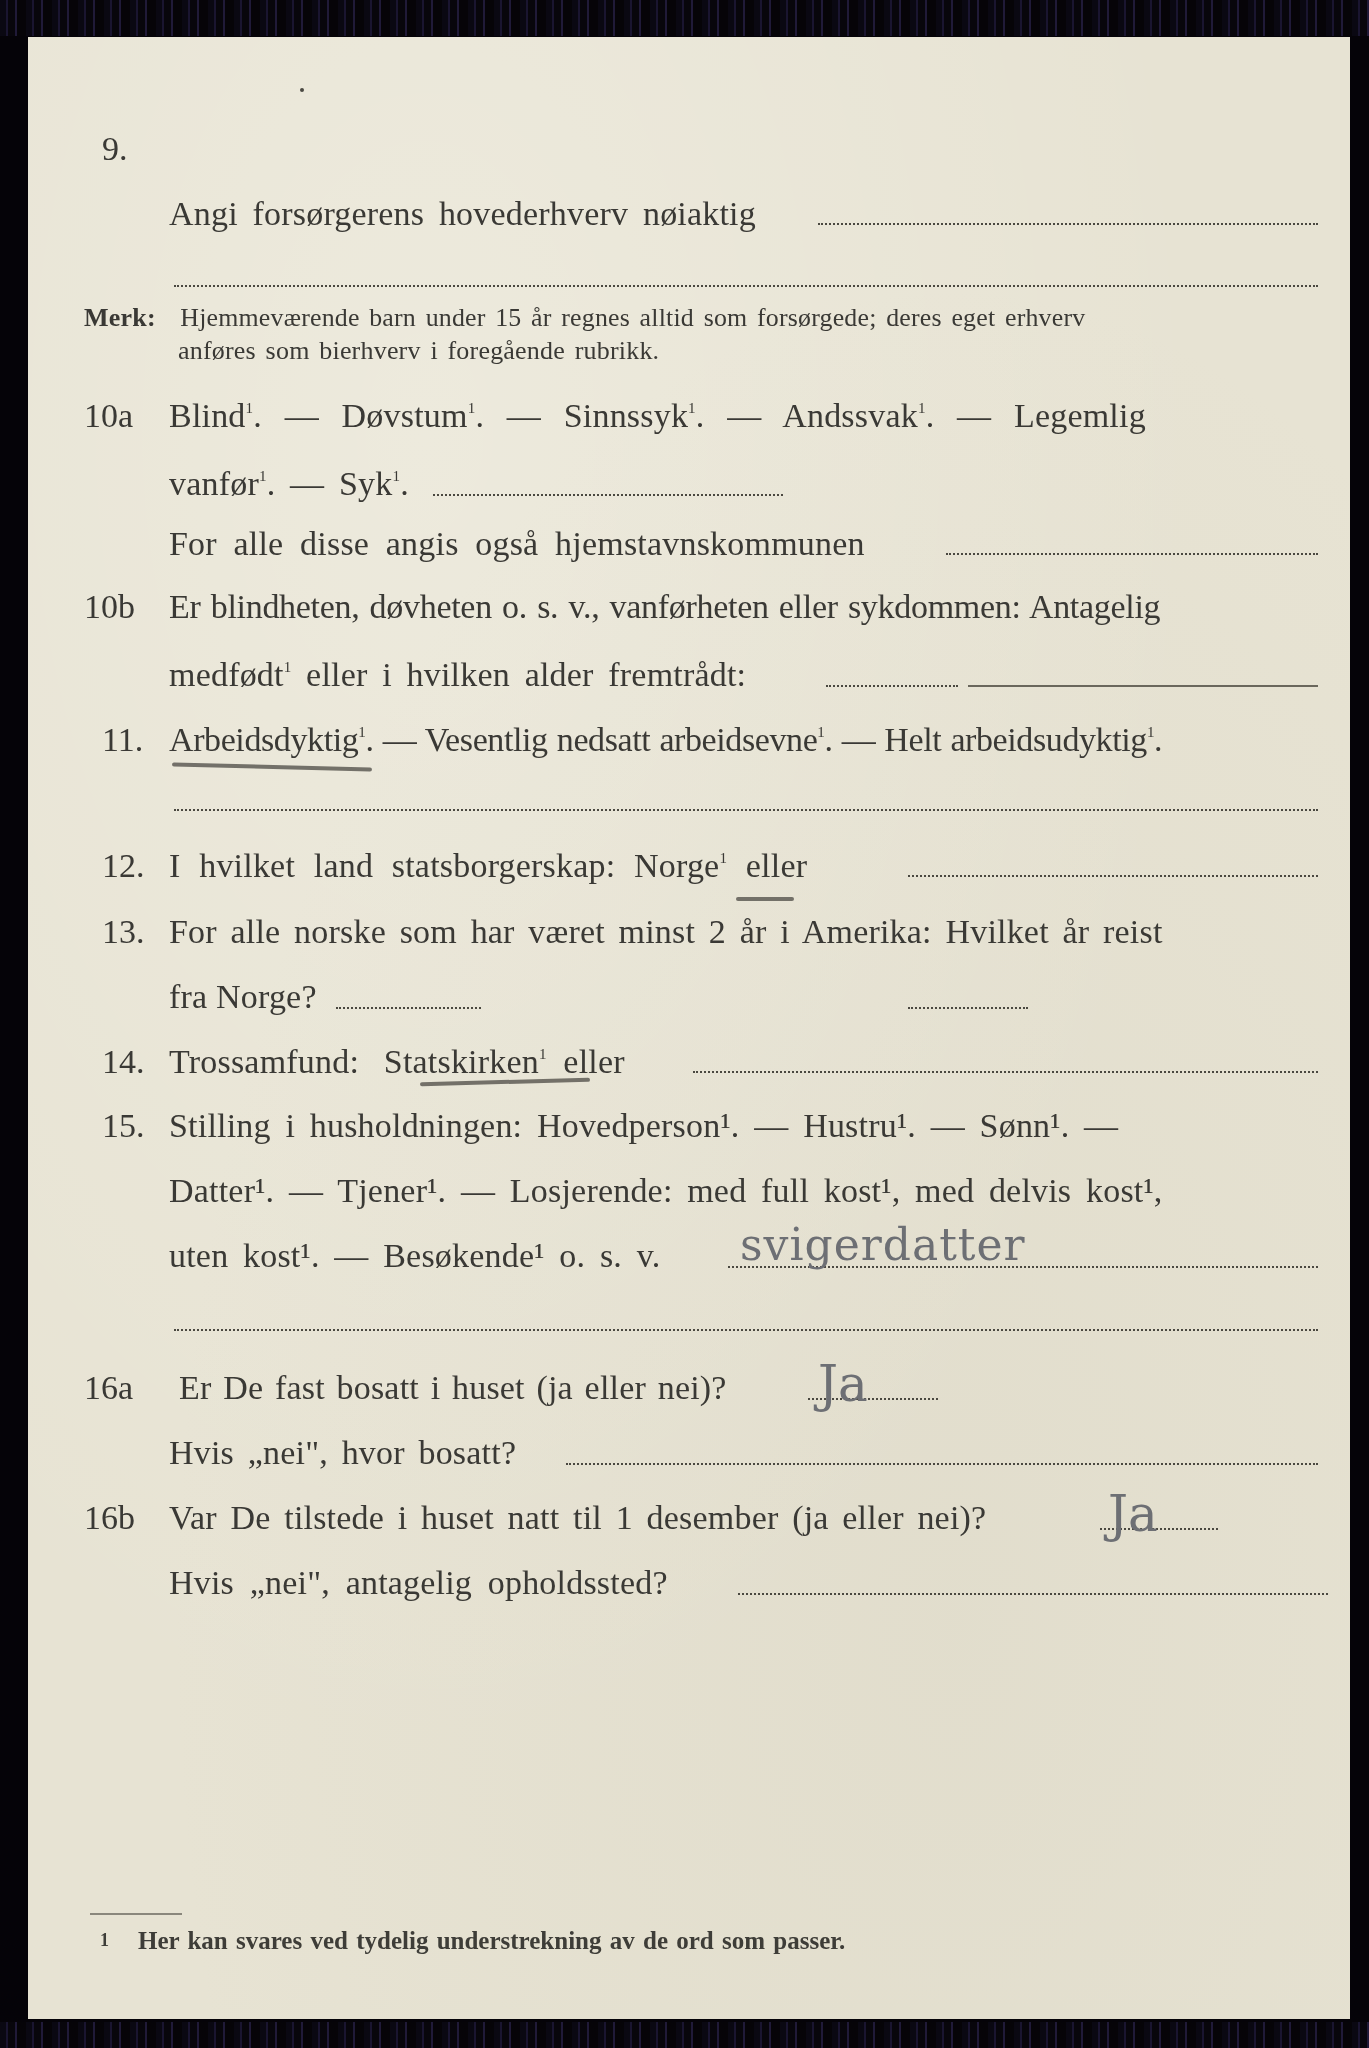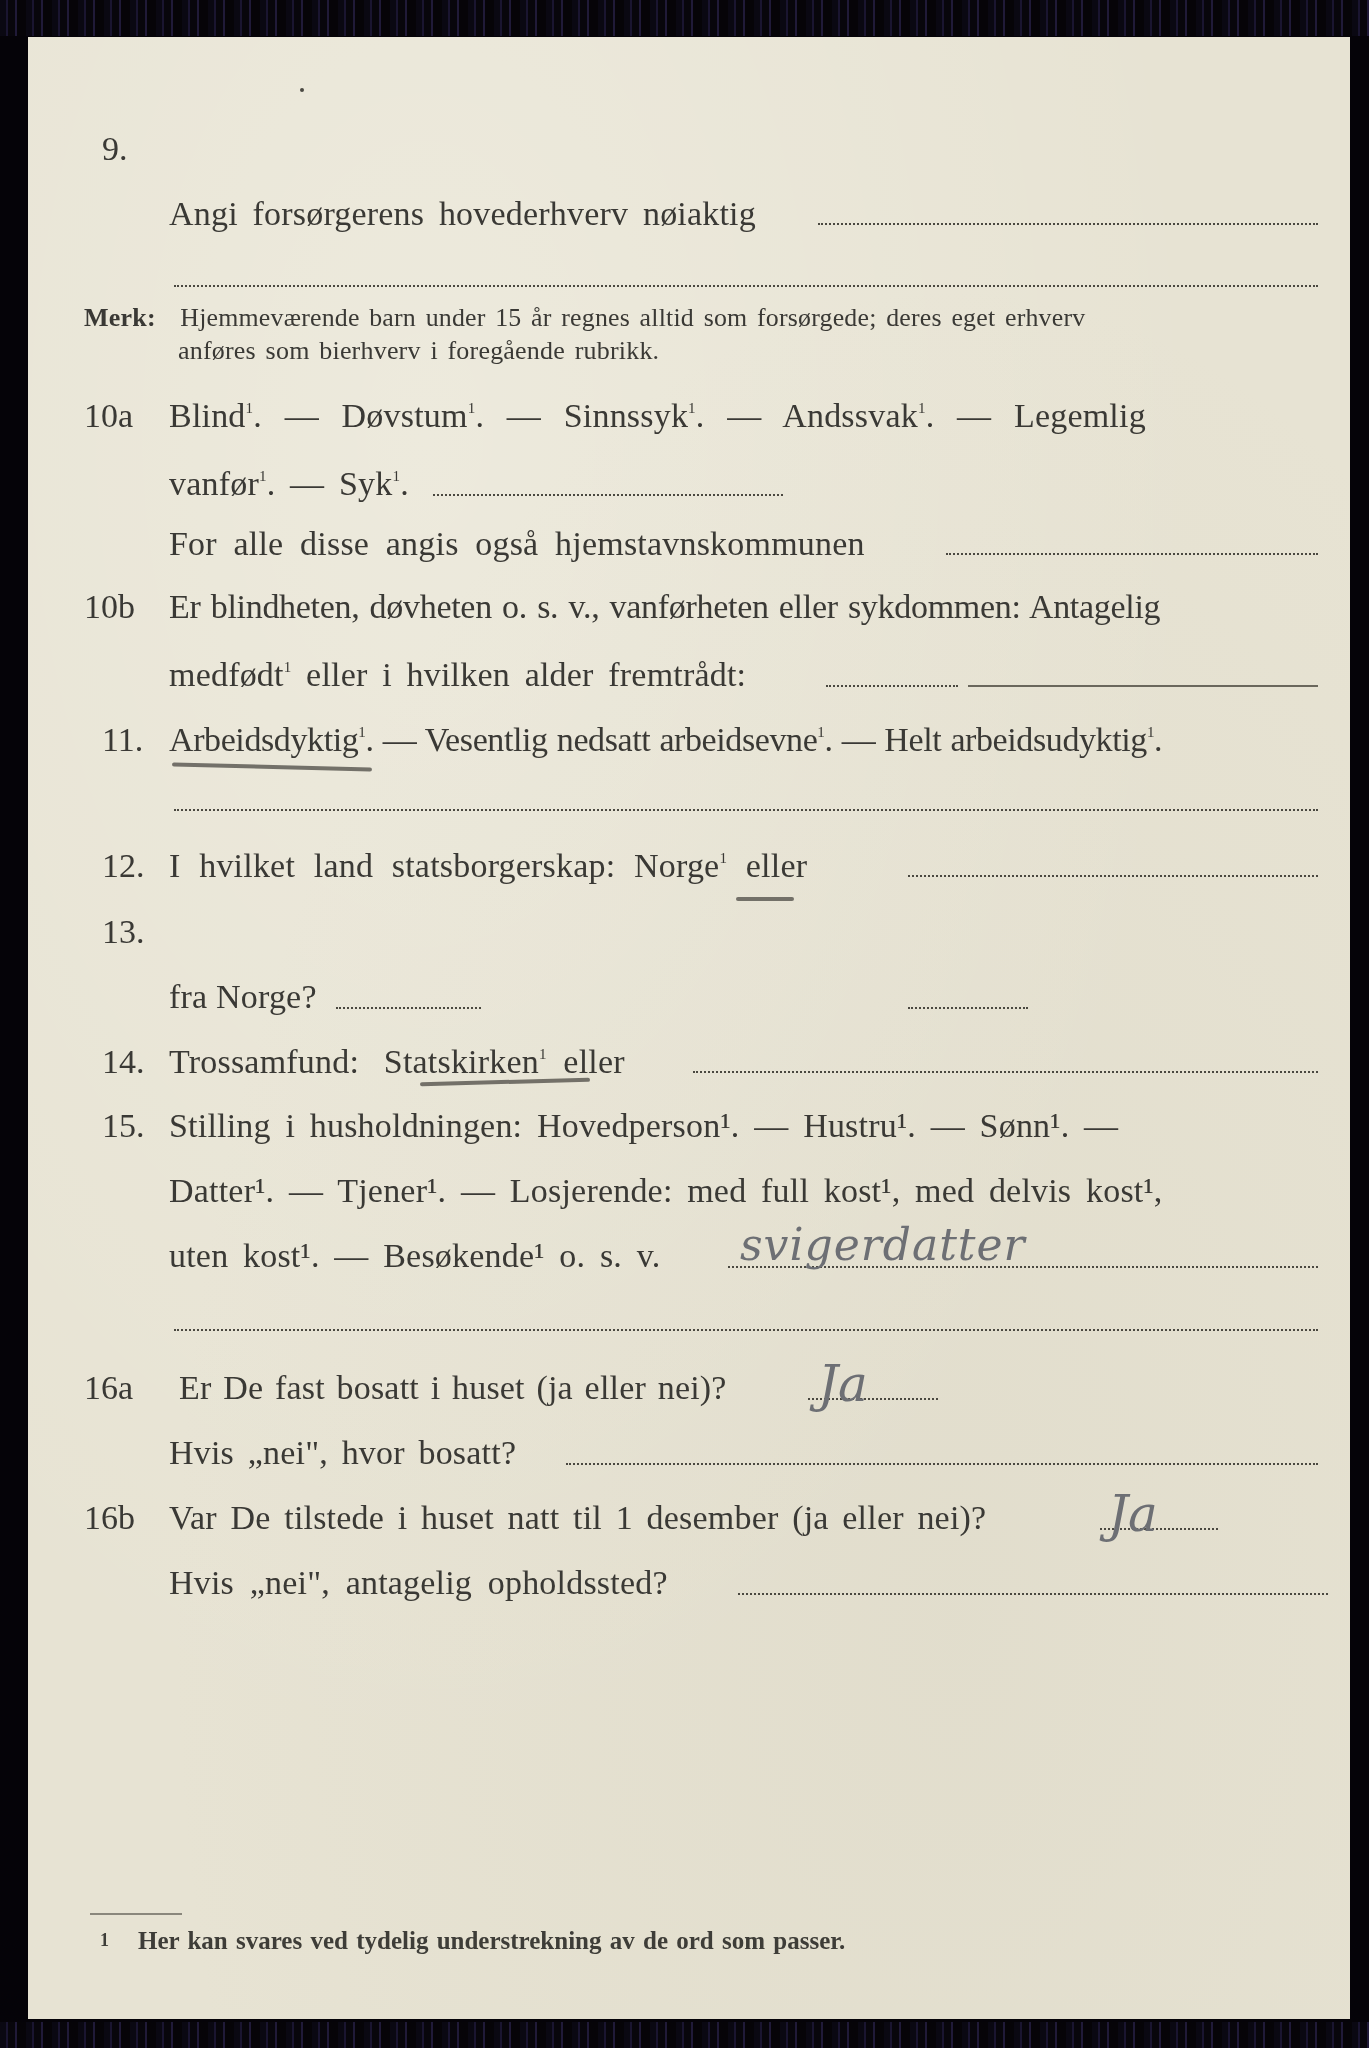--- a/index.html
+++ b/index.html
@@ -9,21 +9,21 @@
   .scanbar.bottom { bottom:0; height:26px; }
   .paper { position:absolute; left:28px; top:37px; width:1322px; height:1982px; background:#e7e3d3;
     background-image: radial-gradient(ellipse at 30% 20%, rgba(255,255,250,0.25), transparent 60%), radial-gradient(ellipse at 70% 80%, rgba(200,195,175,0.18), transparent 60%); }
   .t { position:absolute; color:#3a3935; font-size:34px; letter-spacing:0.2px; white-space:nowrap; line-height:1; }
   .num { position:absolute; color:#3a3935; font-size:34px; white-space:nowrap; line-height:1; }
   .merk { font-size:26px; }
   .merk-label { font-weight:bold; font-size:26px; }
   sup { font-size:15px; vertical-align:top; position:relative; top:2px; }
   .dots { position:absolute; height:0; border-bottom:2px dotted #4a4840; }
   .solid { position:absolute; height:0; border-bottom:2px solid #6a675c; }
-  .hand { position:absolute; font-family:"DejaVu Serif",serif; font-style:italic; color:#6d6f74; font-size:44px; white-space:nowrap; line-height:1; }
+  .hand { position:absolute; font-family:"DejaVu Serif",serif; color:#6d6f74; font-size:44px; white-space:nowrap; line-height:1; }
   .pencil { position:absolute; height:4px; background:#55534c; border-radius:2px; opacity:0.8; }
   .foot { position:absolute; font-size:25px; font-weight:bold; color:#3e3d38; white-space:nowrap; font-family:"Liberation Serif",serif; }
   .speck { position:absolute; width:4px; height:4px; border-radius:50%; background:#4a4842; }
 </style>
 </head>
 <body>
 
 <div class="scanbar top"></div>
 
 <div class="paper">
@@ -67,20 +67,21 @@
 
   <div class="num" style="left:74px;top:812px">12.</div>
   <div class="t" style="left:141px;top:812px;word-spacing:10px">
     <span>I hvilket land statsborgerskap:</span>
     <span style="">Norge</span><sup>1</sup><span> eller</span>
   </div>
   <div class="pencil" style="left:708px;top:860px;width:58px"></div>
   <div class="dots" style="left:880px;top:838px;width:410px"></div>
 
   <div class="num" style="left:74px;top:878px">13.</div>
+  <div class="t" style="left:141px;top:878px;word-spacing:5px">For alle norske som har været minst 2 år i Amerika: Hvilket år reist</div>
   <div class="t" style="left:141px;top:943px">fra Norge?</div>
   <div class="dots" style="left:308px;top:970px;width:145px"></div>
   <div class="dots" style="left:880px;top:970px;width:120px"></div>
 
   <div class="num" style="left:74px;top:1008px">14.</div>
   <div class="t" style="left:141px;top:1008px;word-spacing:8px">
     <span>Trossamfund:</span>
     <span style="margin-left:8px">Statskirken</span><sup>1</sup><span> eller</span>
   </div>
   <div class="pencil" style="left:392px;top:1043px;width:170px;transform:rotate(-1.5deg)"></div>

